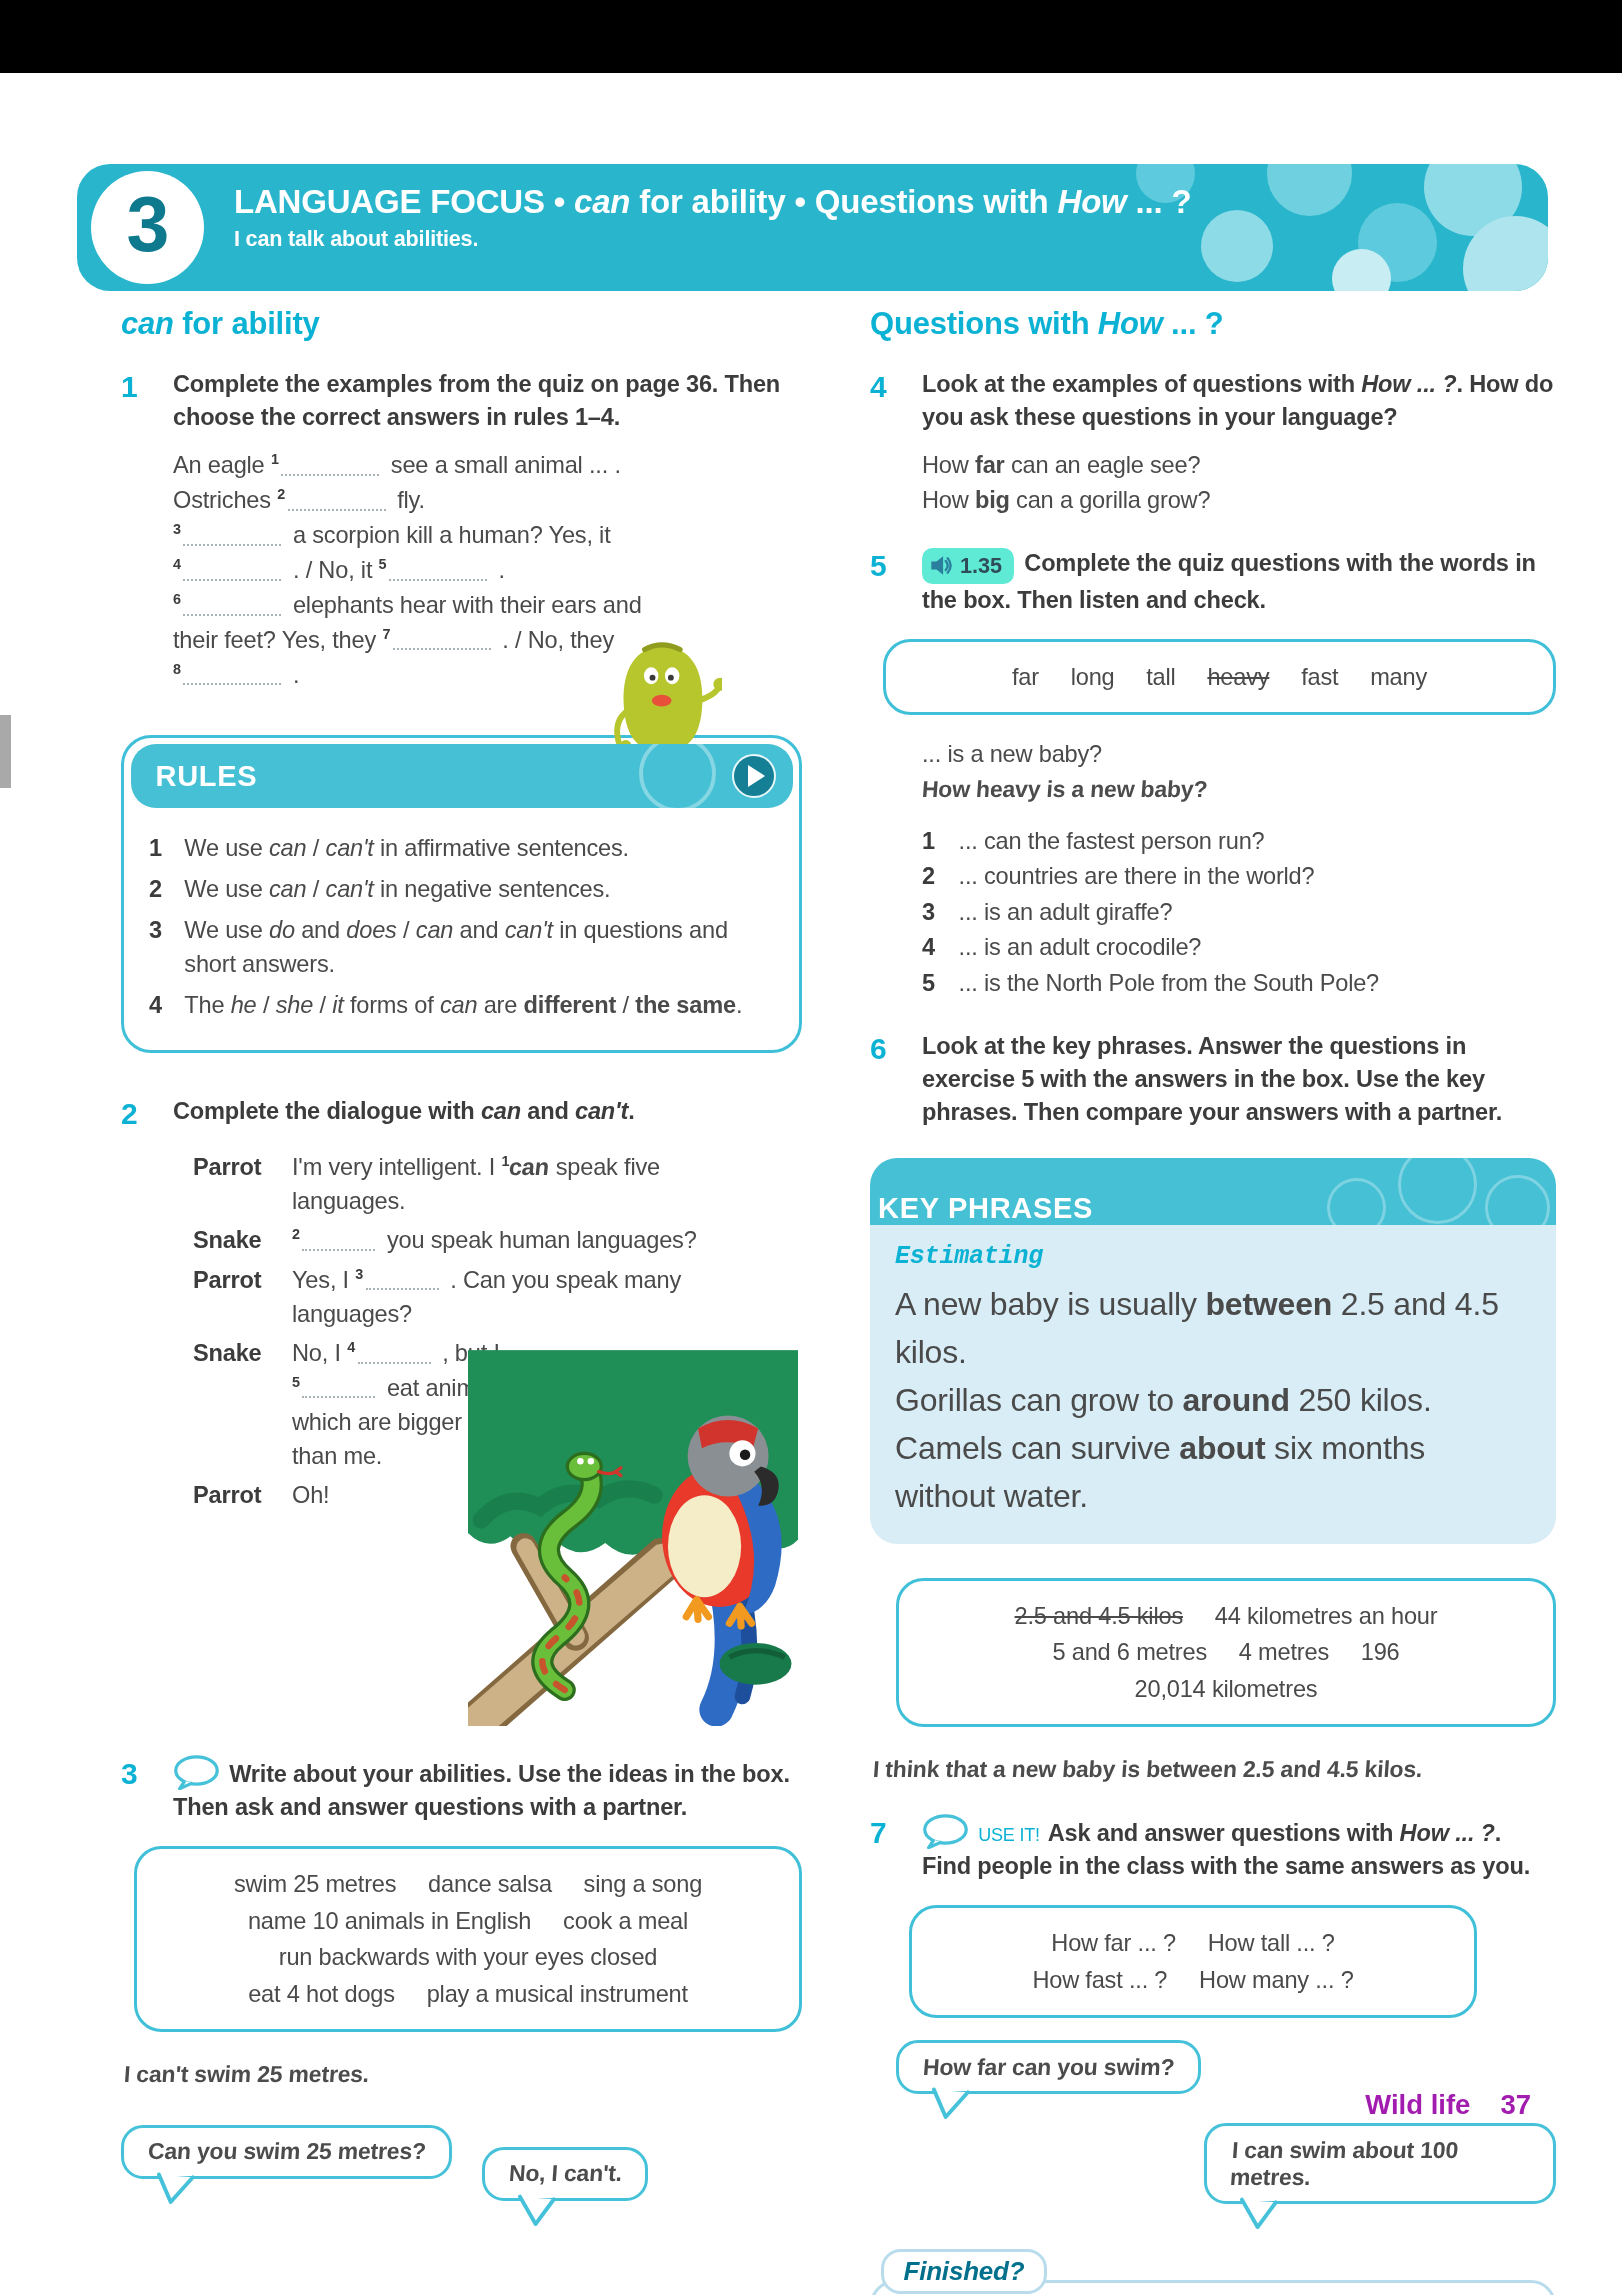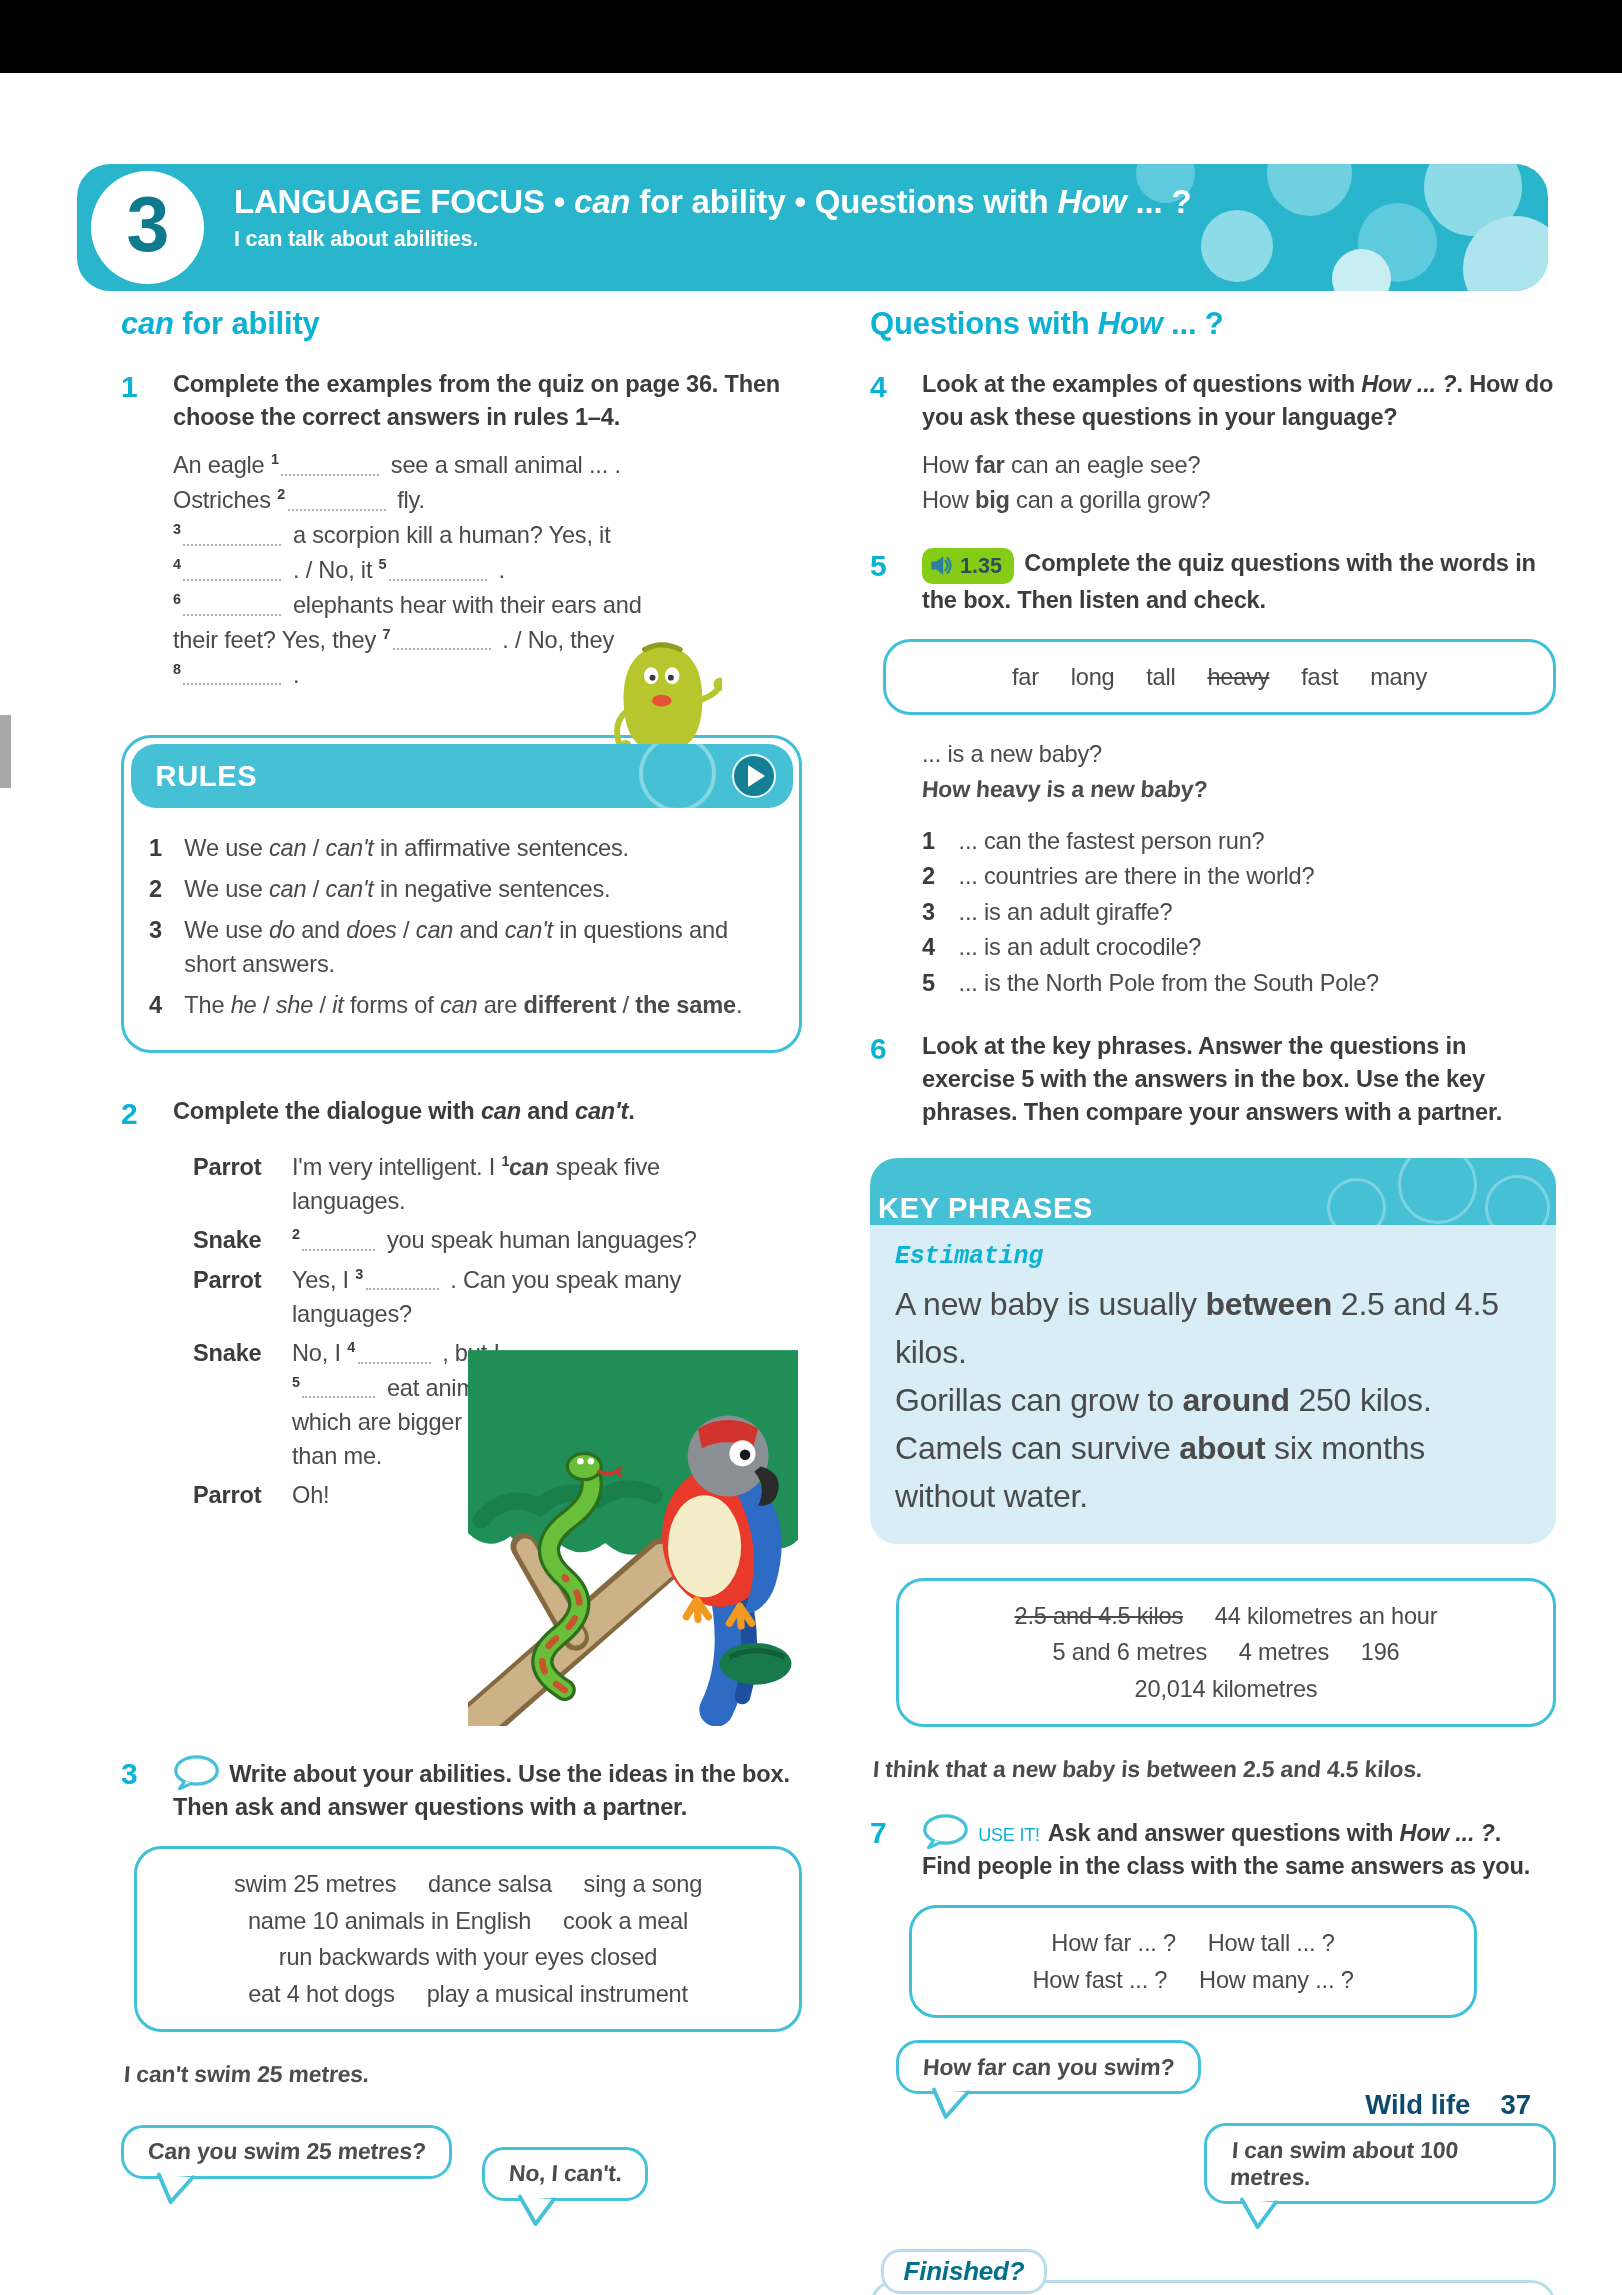--- a/index.html
+++ b/index.html
@@ -82,21 +82,21 @@
   .hand{font-size:23px;color:#4c4c4c;font-weight:600;display:inline-block;transform:skewX(-4deg);}
   .hand-inline{font-weight:600;display:inline-block;transform:skewX(-6deg);}
   .hand-line{margin:6.5px 0 0 2.6px;}
   .bubble{position:relative;display:inline-block;border:3.3px solid #45c2d9;border-radius:22px;
     background:#fff;padding:10.5px 23.6px;font-size:23px;font-weight:600;color:#4c4c4c;}
   .bubble .hand{transform:skewX(-4deg);}
   .tail{position:absolute;left:31px;bottom:-30px;width:47px;height:34px;}
   .bubble-row{display:flex;gap:30px;margin-top:37px;align-items:flex-start;}
 
   
-  .audio-badge{display:inline-flex;align-items:center;gap:6.5px;background:#84cc16;border-radius:10.5px;
+  .audio-badge{display:inline-flex;align-items:center;gap:6.5px;background:#5eead4;border-radius:10.5px;
     padding:2.6px 11.8px 2.6px 7.9px;vertical-align:-5.2px;margin-right:10.5px;}
   .audio-num{font-size:21.6px;font-weight:bold;color:#2f4d59;letter-spacing:0;}
   .quiz-list{margin-top:17px;}
   .quiz-item{display:flex;gap:17px;line-height:1.5;}
   .quiz-num{font-weight:bold;color:#3c3c3c;width:19.6px;flex-shrink:0;}
 
   .kp-box{margin:6.5px 0 34px 0;}
   .kp-header{background:#45c0d4;border-radius:27.5px 27.5px 0 0;height:67px;display:flex;align-items:flex-end;
     padding:0 8px;position:relative;overflow:hidden;margin-top:17px;}
   .kp-title{color:#fff;font-weight:bold;font-size:29px;letter-spacing:0.7px;}
@@ -108,21 +108,21 @@
   .use-it{color:var(--heading-teal,#0cb2d4);font-weight:normal;font-size:18px;margin-right:7.9px;}
   .bubble-icon{width:47px;height:35px;vertical-align:-7.9px;margin-right:9.2px;}
 
   .finished{position:relative;margin-top:76px;border:3.3px solid var(--finished-border,#b9dcec);
     border-radius:25px;padding:26px 21px 18.3px 21px;background:#fff;}
   .finished-label{position:absolute;top:-34px;left:7.9px;background:#fff;
     border:3.3px solid var(--finished-border,#b9dcec);border-radius:19.6px;padding:3.9px 19.6px;
     color:var(--finished-text,#00708c);font-weight:bold;font-style:italic;font-size:26px;}
   .finished-text{font-size:24px;font-weight:bold;color:#404040;line-height:1.3;}
 
-  .footer{position:absolute;right:92px;top:2089px;font-size:27.5px;font-weight:bold;color:#0c4a6e;
+  .footer{position:absolute;right:92px;top:2089px;font-size:27.5px;font-weight:bold;color:#a21caf;
     display:flex;gap:30px;letter-spacing:0;}
 </style>
 </head>
 <body>
 
 <div class="top-bar"></div>
 <div class="edge-tab"></div>
 
 <header class="banner">
   <div>

